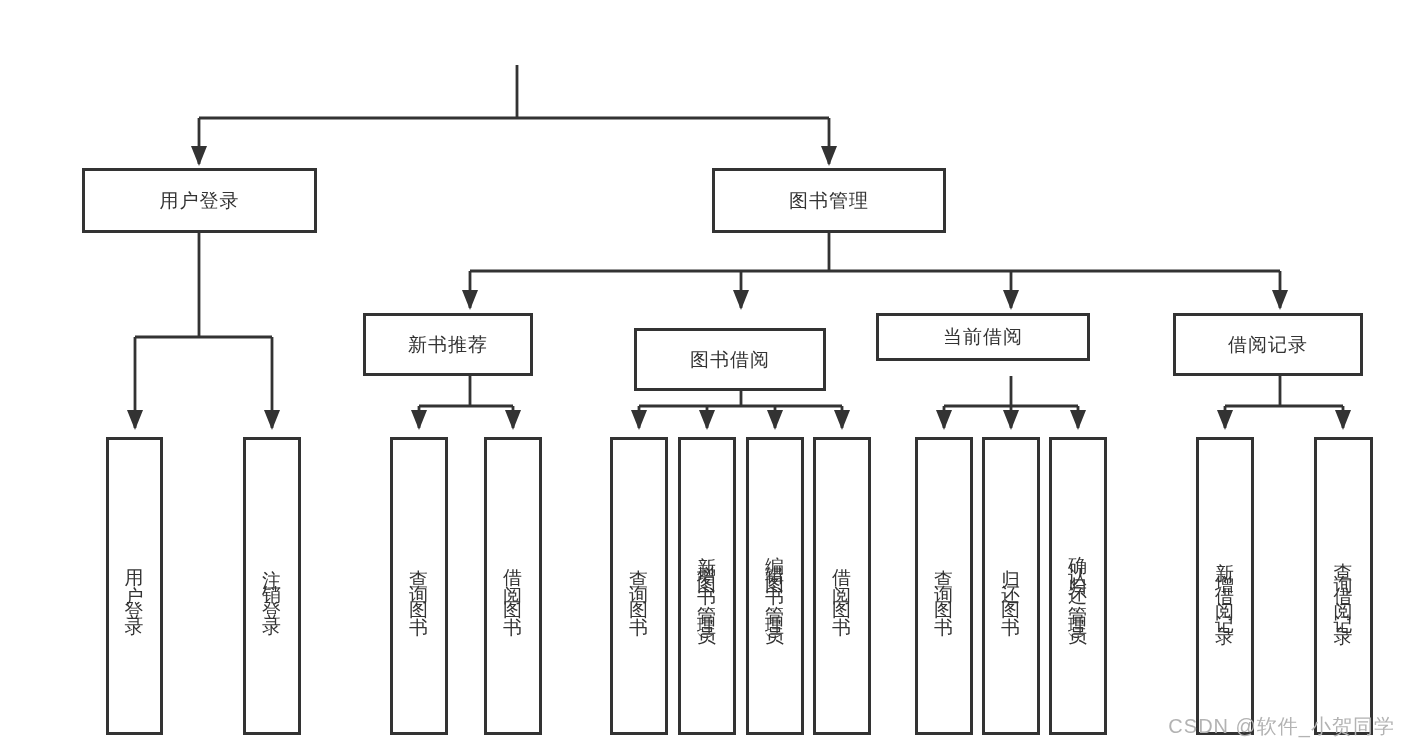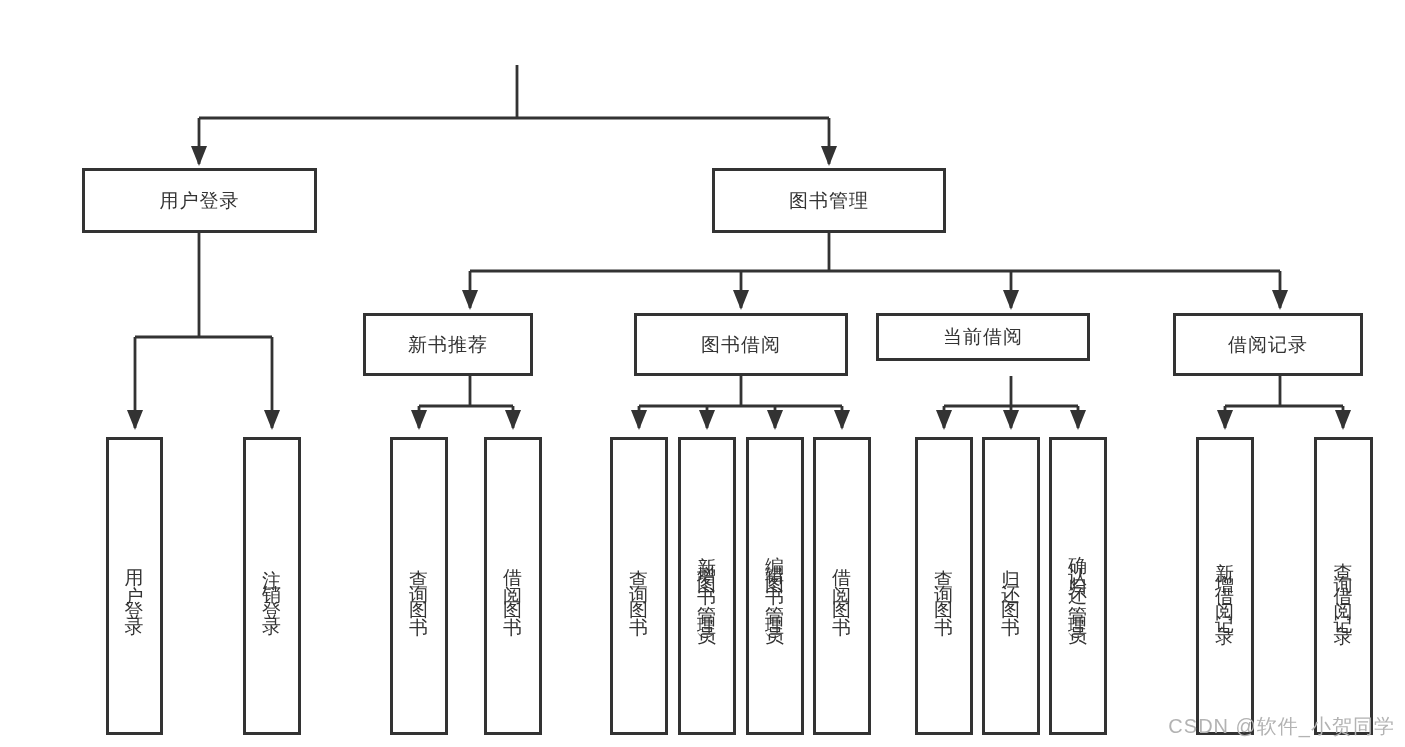--- a/index.html
+++ b/index.html
@@ -97,21 +97,21 @@
   <div class="box hbox" style="left:82px;top:168px;width:235px;height:65px">
     <span>用户登录</span>
   </div>
   <div class="box hbox" style="left:712px;top:168px;width:234px;height:65px">
     <span>图书管理</span>
   </div>
 
   <div class="box hbox" style="left:363px;top:313px;width:170px;height:63px">
     <span>新书推荐</span>
   </div>
-  <div class="box hbox" style="left:634px;top:313px;width:214px;height:63px">
+  <div class="box hbox" style="left:634px;top:328px;width:192px;height:63px">
     <span>图书借阅</span>
   </div>
   <div class="box hbox" style="left:876px;top:313px;width:214px;height:48px">
     <span>当前借阅</span>
   </div>
   <div class="box hbox" style="left:1173px;top:313px;width:190px;height:63px">
     <span>借阅记录</span>
   </div>
 
   <div class="box vbox" style="left:106px;top:437px;width:57px;height:298px">

